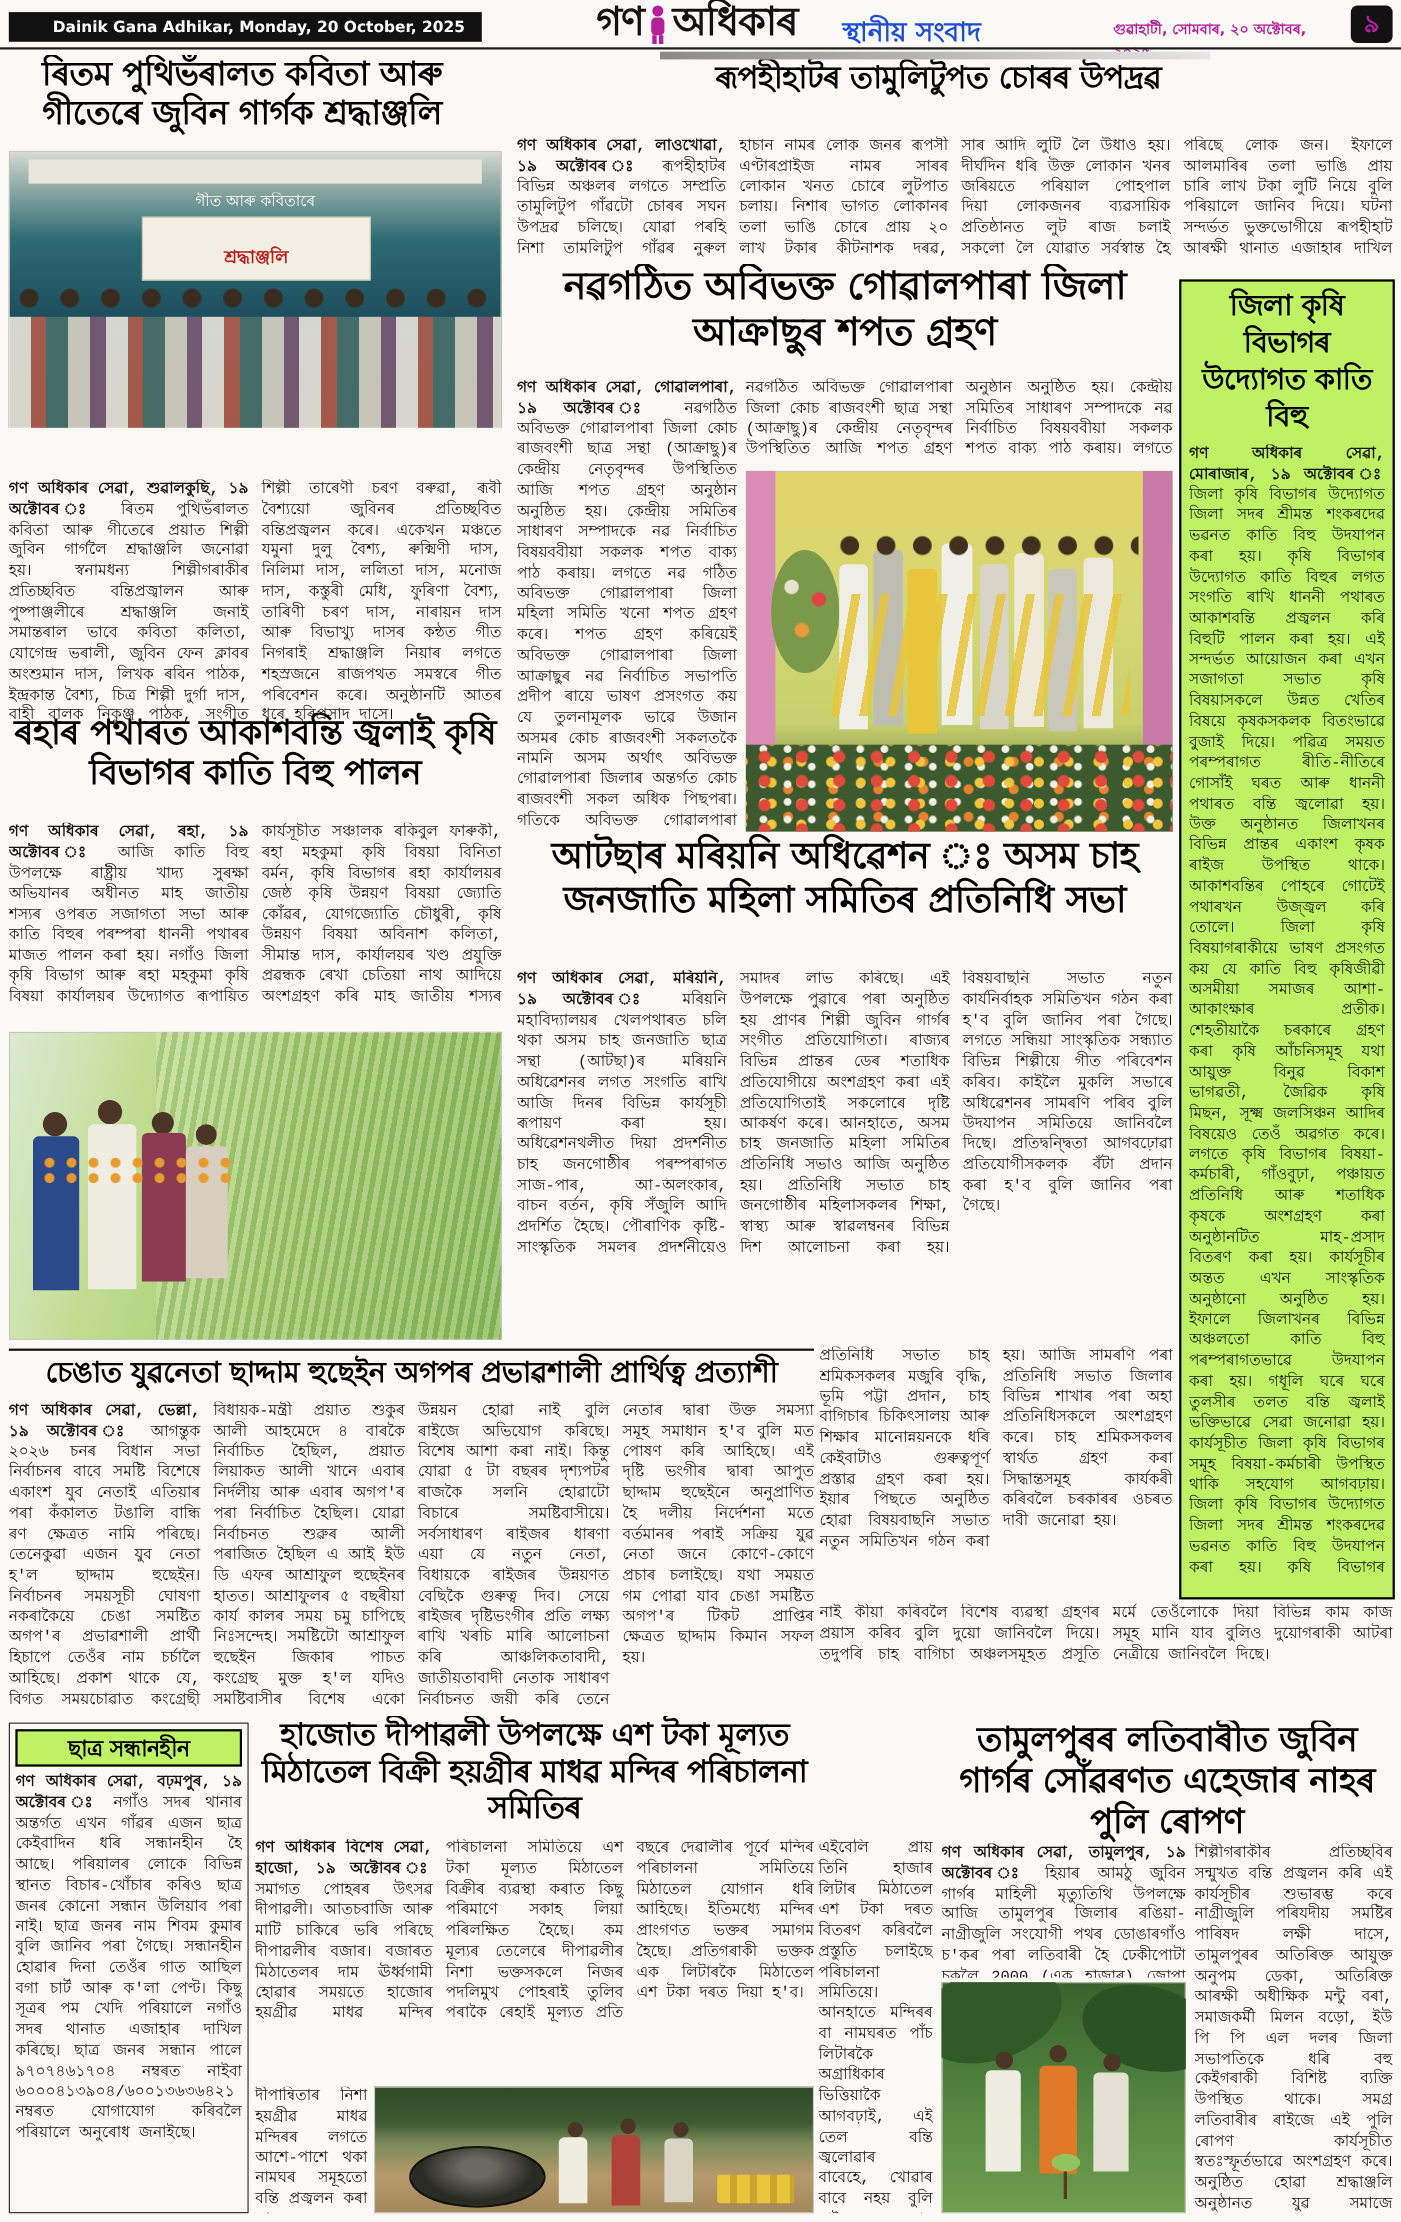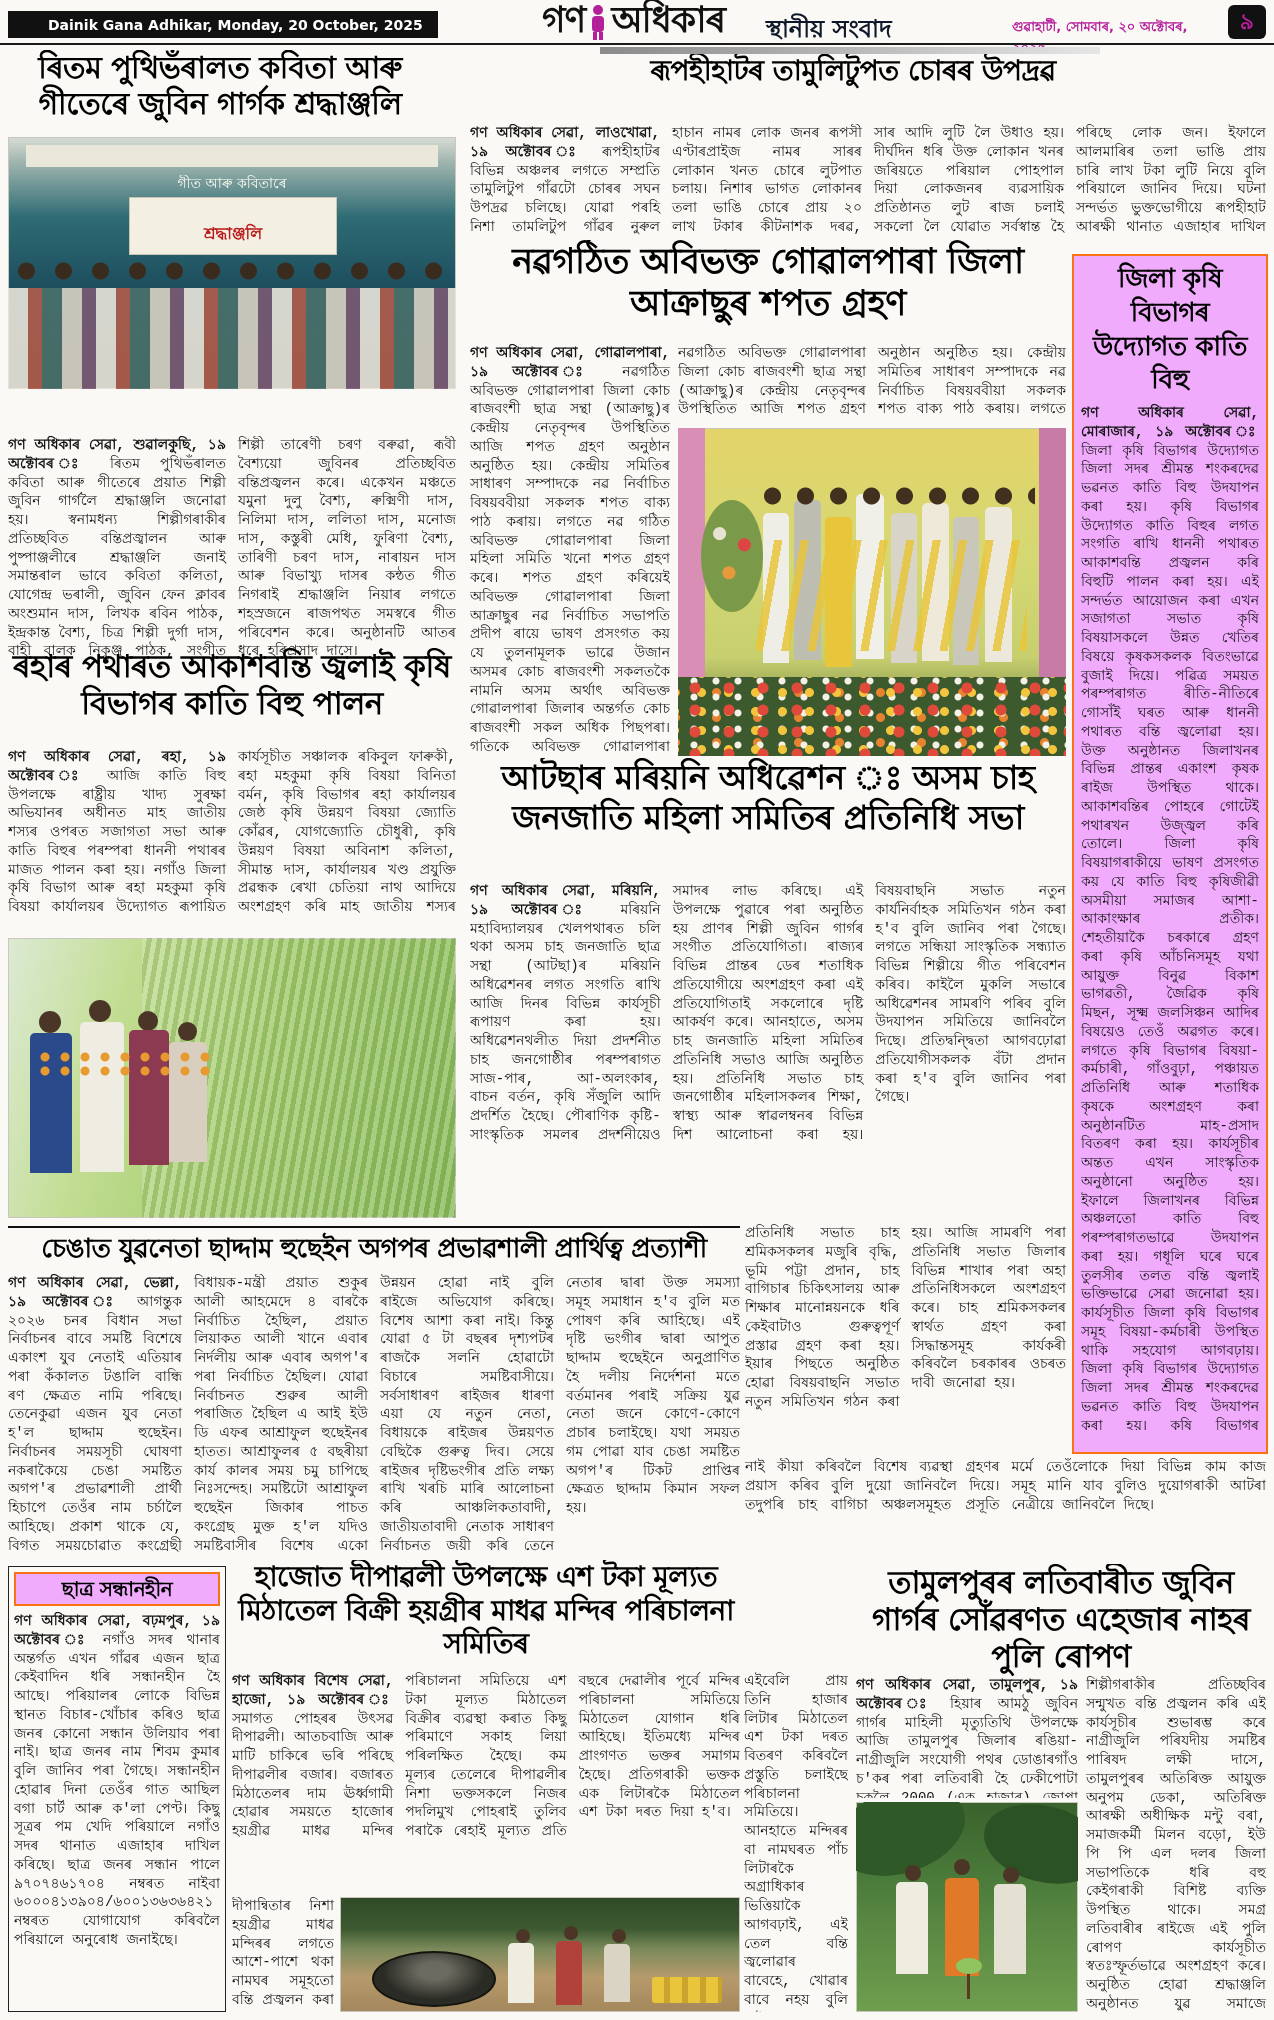--- a/index.html
+++ b/index.html
@@ -9,21 +9,21 @@
   .hl{font-weight:bold;color:#000;text-align:center;line-height:1.2;letter-spacing:-.5px;overflow:hidden;}
   .bd{font-size:14px;line-height:1.34;text-align:justify;color:#151515;overflow:hidden;font-family:Liberation Mono, monospace;}
   .dl{font-weight:bold;}
   .c2{column-count:2;column-gap:12px;}
   .c3{column-count:3;column-gap:12px;}
   .c4{column-count:4;column-gap:12px;}
   .photo{position:absolute;overflow:hidden;background:#8a8a82;box-shadow:0 0 0 1px #c9c6bd inset;}
   .rule{position:absolute;background:#1a1a1a;}
   .fig{position:absolute;border-radius:5px 5px 0 0;}
   .head{position:absolute;border-radius:50%;background:#4a3526;}
-  .boxed{border:2px solid #f97316;box-sizing:border-box;padding:6px 7px;background:#f0abfc;}
+  .boxed{border:2px solid #000000;box-sizing:border-box;padding:6px 7px;background:#bef264;}
   .banner-red{color:#b91c1c;font-weight:bold;margin-top:16px;}
   #mast{font-weight:bold;font-size:36px;letter-spacing:-1px;white-space:nowrap;display:flex;align-items:center;gap:3px;}
   .smallcap{font-size:8px;line-height:1.25;overflow:hidden;}
 </style>
 </head>
 <body>
 
 <div class="page">
 
   <div class="abs" style="left:8px;top:11px;width:430px;height:27px;background:#111;color:#fff;display:flex;align-items:center;padding-left:40px;box-sizing:border-box;font-size:14px;font-weight:bold;">
@@ -36,21 +36,21 @@
       <svg width="20" height="36" viewBox="0 0 20 36">
           <circle cx="10" cy="6" r="5" fill="#b41f9b"></circle>
           <rect x="4" y="12" width="12" height="16" rx="4" fill="#b41f9b"></rect>
           <rect x="5" y="28" width="4" height="8" fill="#b41f9b"></rect>
           <rect x="11" y="28" width="4" height="8" fill="#b41f9b"></rect>
         </svg>
     </span>
     <span>অধিকাৰ</span>
   </div>
 
-  <div class="abs" style="left:766px;top:10px;width:200px;font-size:24px;font-weight:bold;color:#0f172a;">স্থানীয় সংবাদ</div>
+  <div class="abs" style="left:766px;top:10px;width:200px;font-size:24px;font-weight:bold;color:#1d4ed8;">স্থানীয় সংবাদ</div>
 
   <div class="abs" style="left:1012px;top:17px;width:210px;font-size:13px;font-weight:bold;color:#b41f9b;">গুৱাহাটী, সোমবাৰ, ২০ অক্টোবৰ, ২০২৫</div>
 
   <div class="abs" style="left:1228px;top:5px;width:38px;height:34px;background:#111;border-radius:6px;display:flex;align-items:center;justify-content:center;">
     <span style="color:#b41f9b;font-size:22px;font-weight:bold;">৯</span>
   </div>
 
   <div class="rule" style="left:0;top:43px;width:1274px;height:2px;"></div>
   <div class="abs" style="left:600px;top:47px;width:500px;height:7px;background:linear-gradient(90deg,#8a8a8a,#e6e6e6);"></div>
 

